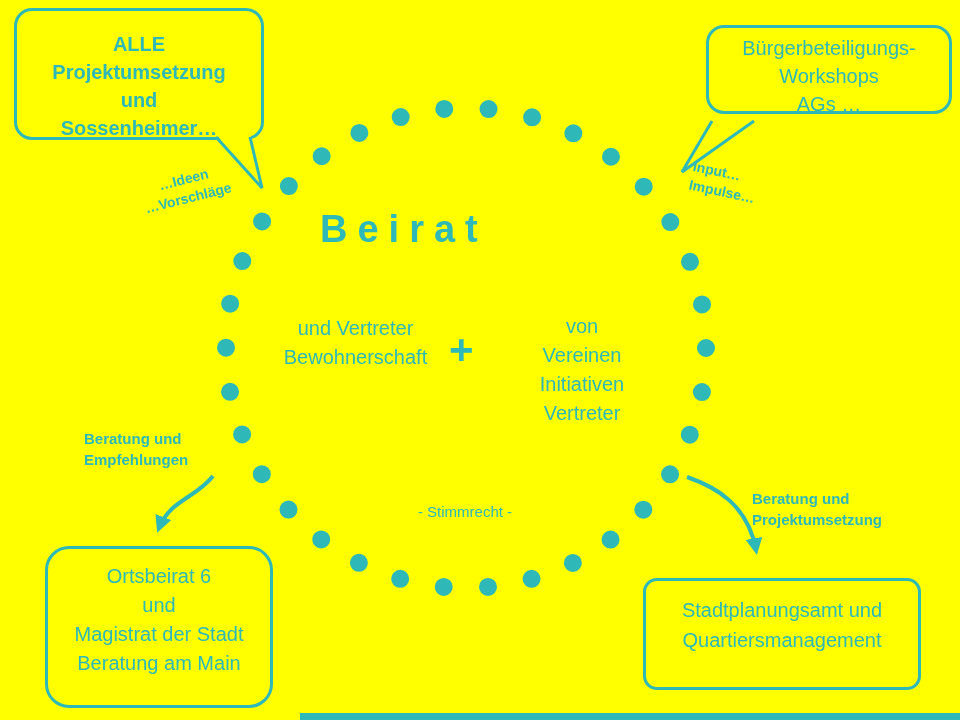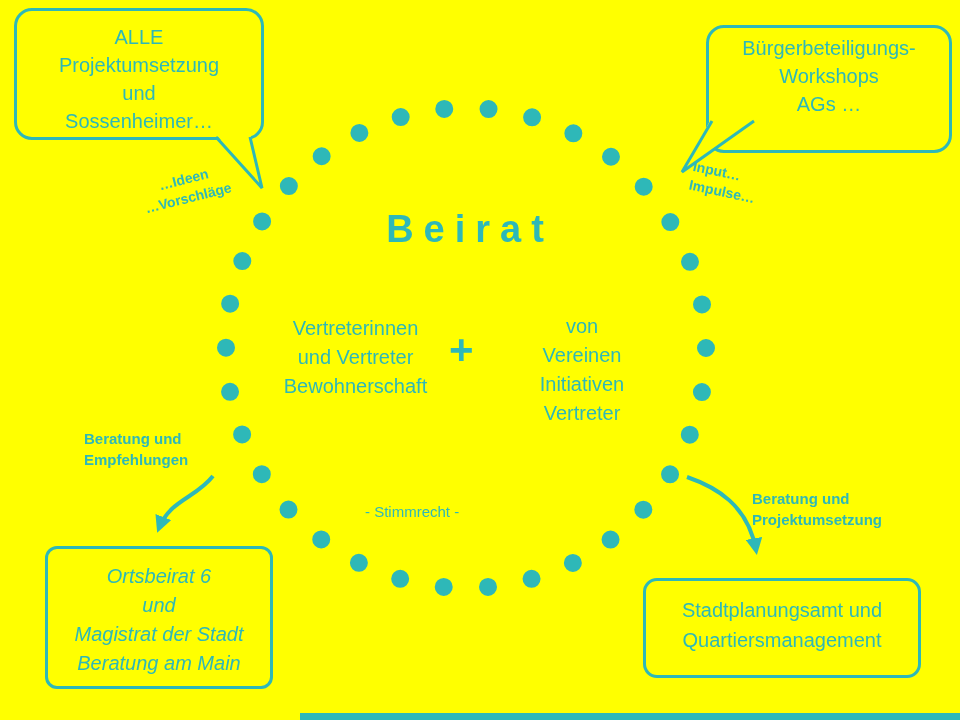--- a/index.html
+++ b/index.html
@@ -17,71 +17,70 @@
   .bubble{
     position:absolute;border:3px solid var(--accent);
     background:var(--bg);text-align:center;color:var(--accent);
   }
   .bubble .ln{line-height:28px;font-size:20px;}
   .big-ln{line-height:29px;font-size:20px;}
   .center-text{text-align:center;}
   .small-bold{font-weight:bold;font-size:14px;line-height:19px;}
   .overlay{position:absolute;left:0;top:0;pointer-events:none;}
   .title{
-    font-size:38px;font-weight:bold;letter-spacing:10px;text-align:center;
+    font-size:38px;font-weight:bold;letter-spacing:10px;
   }
   .plus{font-size:42px;font-weight:bold;}
-  .footnote{font-size:15px;text-align:left;}
+  .footnote{font-size:15px;text-align:center;}
   .accent-bar{background:var(--accent);}
 </style>
 </head>
 <body>
 
 <div class="canvas">
 
   <div class="abs title" style="left:320px;top:208px;width:300px;">Beirat</div>
 
   <div class="abs center-text" style="left:248px;top:314px;width:215px;">
-    <div class="big-ln">Vertreterinnen</div>
     <div class="big-ln">und Vertreter</div>
     <div class="big-ln">Bewohnerschaft</div>
   </div>
 
   <div class="abs plus" style="left:449px;top:326px;">+</div>
 
   <div class="abs center-text" style="left:492px;top:312px;width:180px;">
     <div class="big-ln">von</div>
     <div class="big-ln">Vereinen</div>
     <div class="big-ln">Initiativen</div>
     <div class="big-ln">Vertreter</div>
   </div>
 
   <div class="abs footnote" style="left:365px;top:503px;width:200px;">- Stimmrecht -</div>
 
-  <div class="bubble" style="left:14px;top:8px;width:250px;height:132px;border-radius:18px;padding-top:12px;">
+  <div class="bubble" style="left:14px;top:8px;width:250px;height:132px;border-radius:18px;padding-top:19px;font-weight:bold;">
     <div class="ln">ALLE</div>
     <div class="ln">Projektumsetzung</div>
     <div class="ln">und</div>
     <div class="ln">Sossenheimer…</div>
   </div>
 
-  <div class="bubble" style="left:706px;top:25px;width:246px;height:128px;border-radius:18px;padding-top:6px;">
+  <div class="bubble" style="left:706px;top:25px;width:246px;height:89px;border-radius:18px;padding-top:6px;">
     <div class="ln">Bürgerbeteiligungs-</div>
     <div class="ln">Workshops</div>
     <div class="ln">AGs …</div>
   </div>
 
-  <div class="bubble" style="left:45px;top:546px;width:228px;height:143px;border-radius:12px;padding-top:13px;font-style:italic;">
+  <div class="bubble" style="left:45px;top:546px;width:228px;height:162px;border-radius:24px;padding-top:13px;">
     <div class="big-ln">Ortsbeirat 6</div>
     <div class="big-ln">und</div>
     <div class="big-ln">Magistrat der Stadt</div>
     <div class="big-ln">Beratung am Main</div>
   </div>
 
-  <div class="bubble" style="left:643px;top:578px;width:278px;height:100px;border-radius:14px;padding-top:14px;">
+  <div class="bubble" style="left:643px;top:578px;width:278px;height:112px;border-radius:14px;padding-top:14px;">
     <div class="big-ln" style="line-height:30px;">Stadtplanungsamt und</div>
     <div class="big-ln" style="line-height:30px;">Quartiersmanagement</div>
   </div>
 
   <div class="abs small-bold center-text" style="left:126px;top:170px;width:120px;transform:rotate(-14deg);">
     <div>…Ideen</div>
     <div>…Vorschläge</div>
   </div>
 
   <div class="abs small-bold" style="left:690px;top:168px;width:110px;transform:rotate(12deg);">

